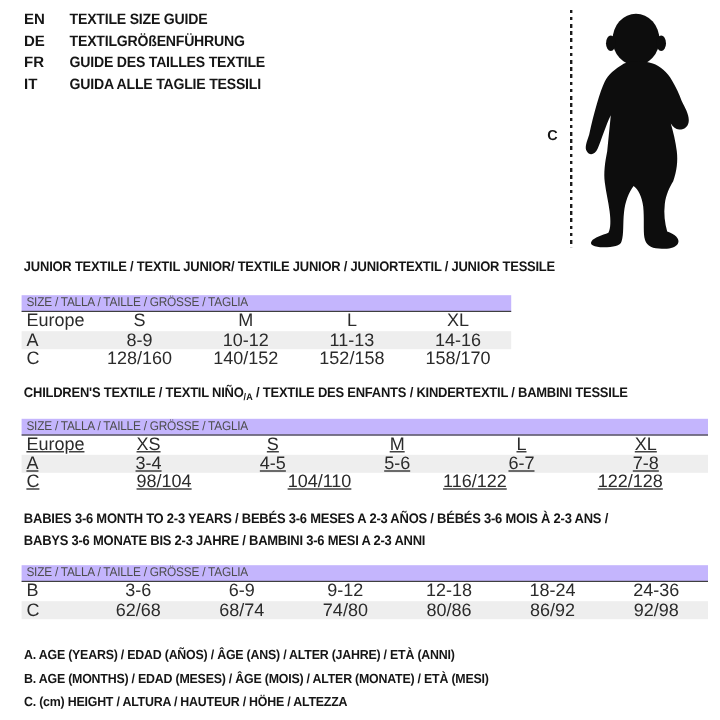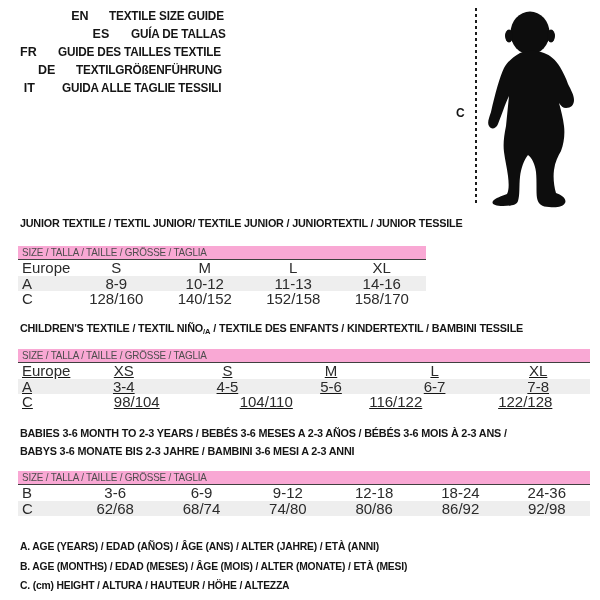--- a/index.html
+++ b/index.html
@@ -7,37 +7,37 @@
     width:600px; height:600px; position:relative; overflow:hidden;
     background:#ffffff;
     font-family:"Liberation Sans", sans-serif;
     color:#151515;
     -webkit-font-smoothing:antialiased;
   }
   .cond { display:inline-block; transform:scaleX(0.94); transform-origin:0 50%; white-space:nowrap; letter-spacing:-0.2px; }
 
   
   .langs { position:absolute; left:20px; top:7px; }
-  .lang-row { display:flex; height:18px; align-items:center;justify-content:flex-end; }
+  .lang-row { display:flex; height:18px; align-items:center; }
   .lang-code { width:38px; font-weight:bold; font-size:12.5px; }
   .lang-title { font-weight:bold; font-size:12.5px; }
 
   
   .dash-line {
     position:absolute; left:475px; top:8px; width:2px; height:198px;
     background-image:repeating-linear-gradient(to bottom,#1c1c1c 0 3px,transparent 3px 6px);
   }
   .c-label { position:absolute; left:456px; top:106px; font-weight:bold; font-size:12px; }
   .baby-svg { position:absolute; left:482px; top:6px; }
 
   
   .tbl { position:absolute; left:18px; }
   .tbl-title { font-weight:bold; font-size:11.5px; height:15px; line-height:15px; white-space:nowrap; padding-left:2px; }
   .bar {
-    height:13px; line-height:13px; background:#f9a8d4;
+    height:13px; line-height:13px; background:#c4b5fd;
     border-bottom:1.5px solid #3f3f3f;
     color:#4d4d4d; font-size:10.5px; padding-left:4px; letter-spacing:-0.2px;
     white-space:nowrap; overflow:hidden;
   }
   .trow { display:flex; height:15.5px; line-height:15.5px; font-size:15px; color:#2b2b2b; }
   .trow .lbl { width:54px; padding-left:4px; box-sizing:border-box; text-align:left; }
   .trow .val { flex:1; text-align:center; }
   .alt { background:#eeeeee; }
   .tbl1 { top:213px; width:408px; }
   .tbl2 { top:318px; width:572px;text-decoration:underline; }
@@ -53,30 +53,26 @@
 </style>
 </head>
 <body>
 
 <div class="langs">
   <div class="lang-row">
     <span class="lang-code">EN</span>
     <span class="lang-title cond">TEXTILE SIZE GUIDE</span>
   </div>
   <div class="lang-row">
-    <span class="lang-code">ES</span>
-    <span class="lang-title cond">GUÍA DE TALLAS</span>
+    <span class="lang-code">DE</span>
+    <span class="lang-title cond">TEXTILGRÖßENFÜHRUNG</span>
   </div>
   <div class="lang-row">
     <span class="lang-code">FR</span>
     <span class="lang-title cond">GUIDE DES TAILLES TEXTILE</span>
-  </div>
-  <div class="lang-row">
-    <span class="lang-code">DE</span>
-    <span class="lang-title cond">TEXTILGRÖßENFÜHRUNG</span>
   </div>
   <div class="lang-row">
     <span class="lang-code">IT</span>
     <span class="lang-title cond">GUIDA ALLE TAGLIE TESSILI</span>
   </div>
 </div>
 
 <div class="dash-line"></div>
 <div class="c-label">C</div>
 <svg class="baby-svg" width="112" height="202" viewBox="0 0 112 202" xmlns="http://www.w3.org/2000/svg">

